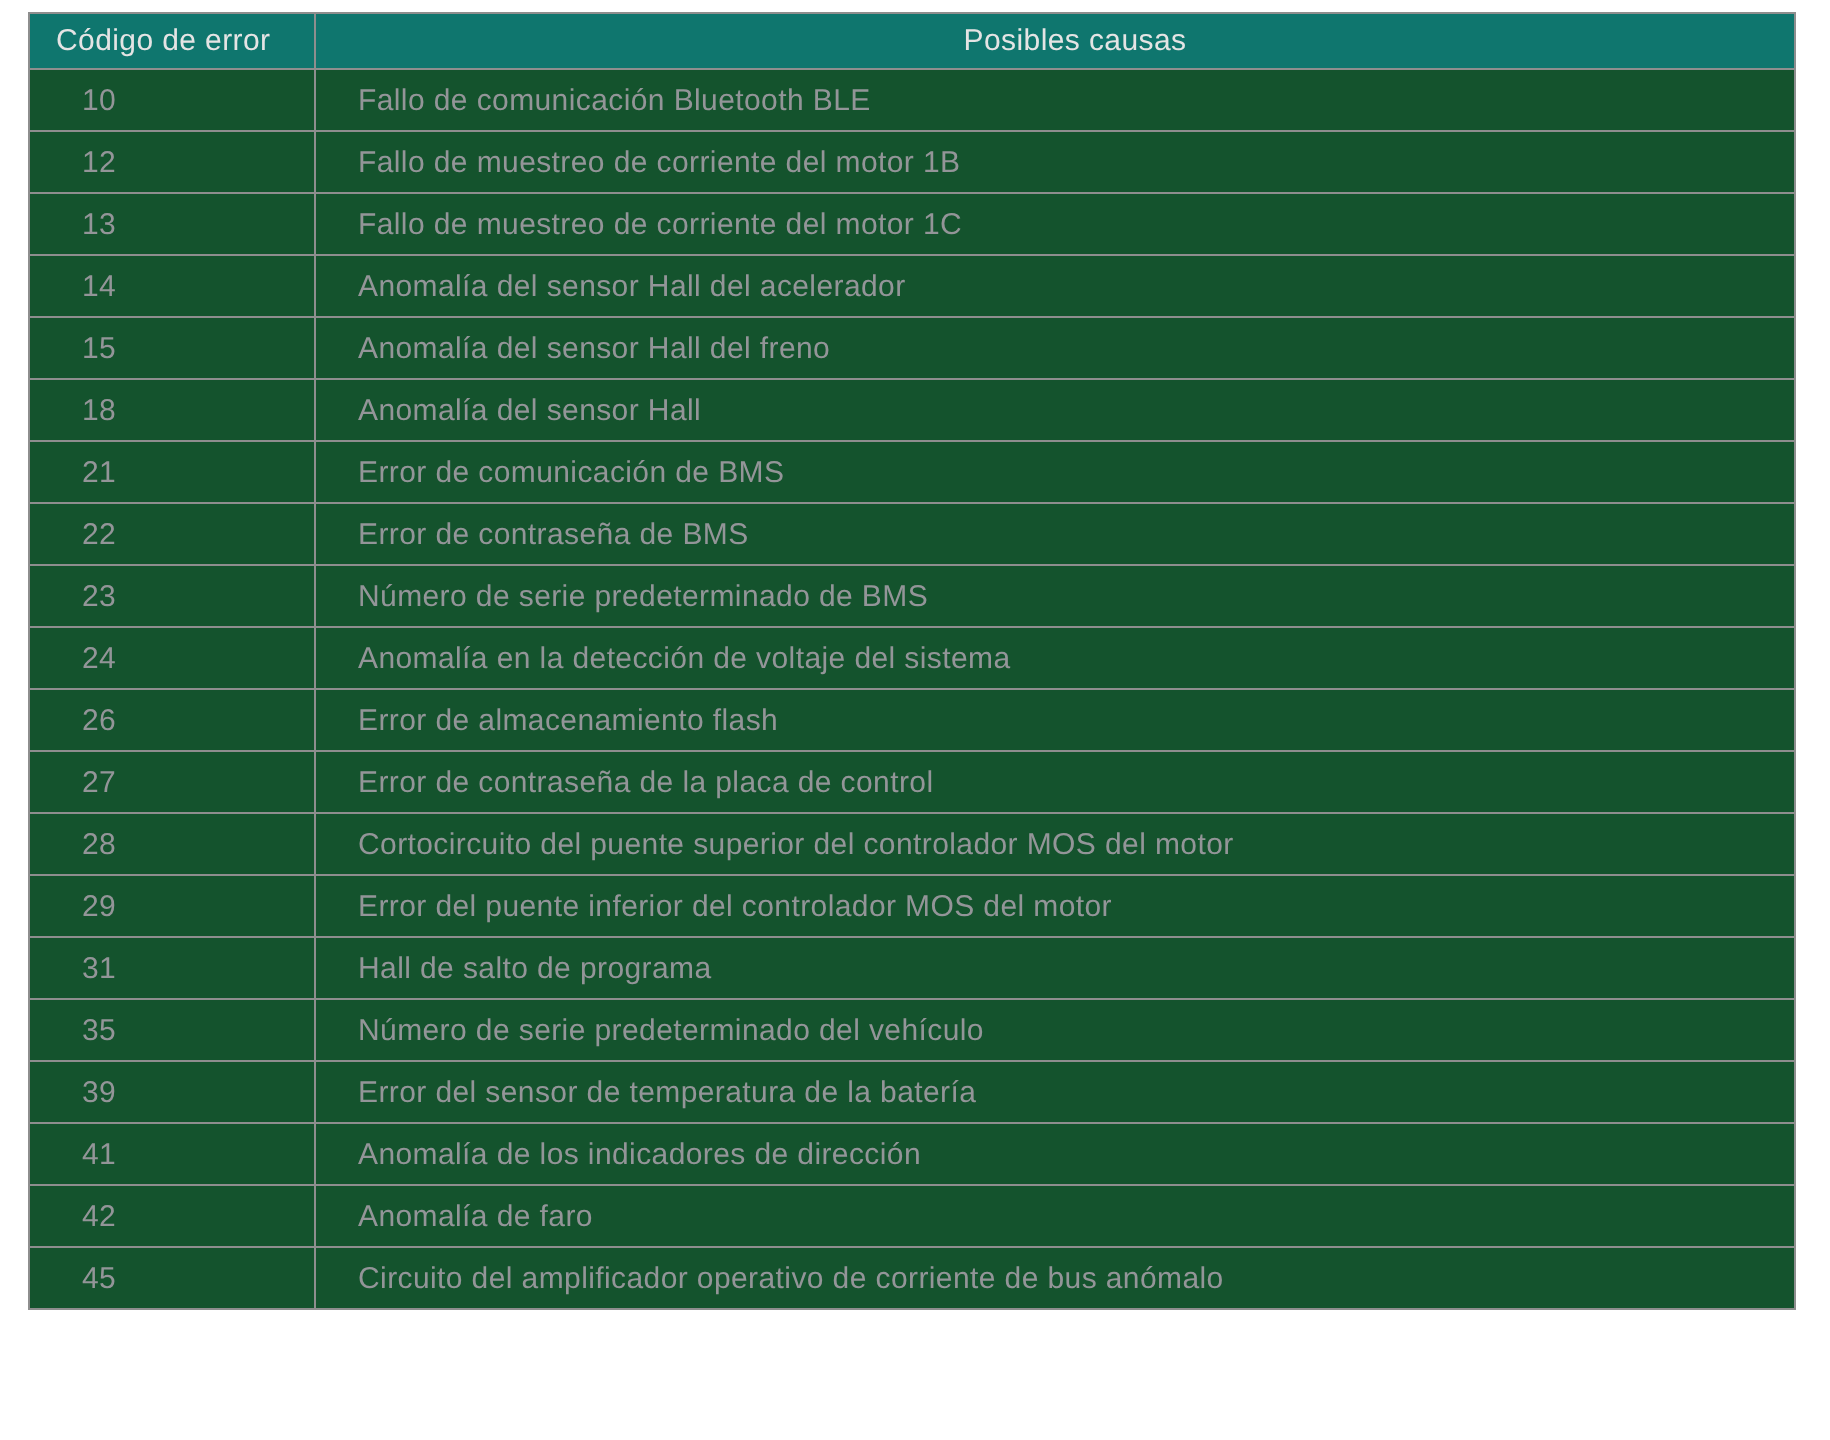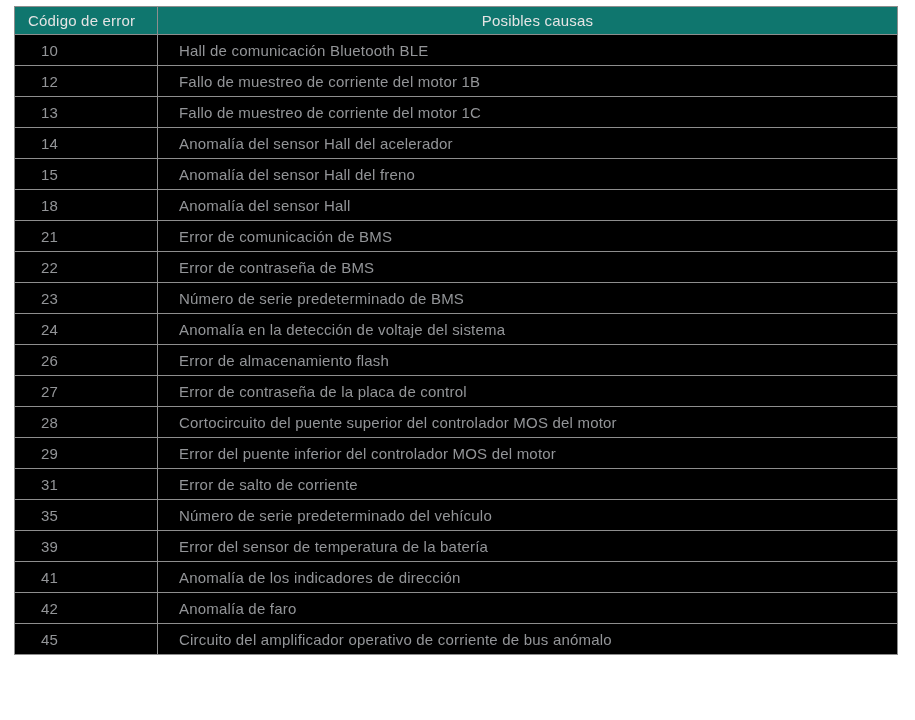--- a/index.html
+++ b/index.html
@@ -35,21 +35,21 @@
   thead th {
     background: #0f766e;
     color: #e4e4e4;
     height: 28px;
     font-size: 15px;
     letter-spacing: 0.2px;
   }
   thead th.code-head { padding-left: 13px; }
   thead th.cause-head { padding-left: 21px; text-align: center; }
   tbody td {
-    background: #000000;
+    background: #14532d;
     color: #939598;
     height: 31px;
     font-size: 15px;
     letter-spacing: 0.2px;
   }
   tbody td.code-cell { padding-left: 26px; }
   tbody td.cause-cell { padding-left: 21px; }
 </style>
 </head>
 <body>
@@ -62,21 +62,21 @@
     </colgroup>
     <thead>
       <tr>
         <th class="code-head">Código de error</th>
         <th class="cause-head">Posibles causas</th>
       </tr>
     </thead>
     <tbody>
   <tr>
     <td class="code-cell">10</td>
-    <td class="cause-cell">Hall de comunicación Bluetooth BLE</td>
+    <td class="cause-cell">Fallo de comunicación Bluetooth BLE</td>
   </tr>
 
 
   <tr>
     <td class="code-cell">12</td>
     <td class="cause-cell">Fallo de muestreo de corriente del motor 1B</td>
   </tr>
 
   <tr>
     <td class="code-cell">13</td>
@@ -133,21 +133,21 @@
     <td class="cause-cell">Cortocircuito del puente superior del controlador MOS del motor</td>
   </tr>
 
   <tr>
     <td class="code-cell">29</td>
     <td class="cause-cell">Error del puente inferior del controlador MOS del motor</td>
   </tr>
 
   <tr>
     <td class="code-cell">31</td>
-    <td class="cause-cell">Error de salto de corriente</td>
+    <td class="cause-cell">Hall de salto de programa</td>
   </tr>
 
   <tr>
     <td class="code-cell">35</td>
     <td class="cause-cell">Número de serie predeterminado del vehículo</td>
   </tr>
 
   <tr>
     <td class="code-cell">39</td>
     <td class="cause-cell">Error del sensor de temperatura de la batería</td>

